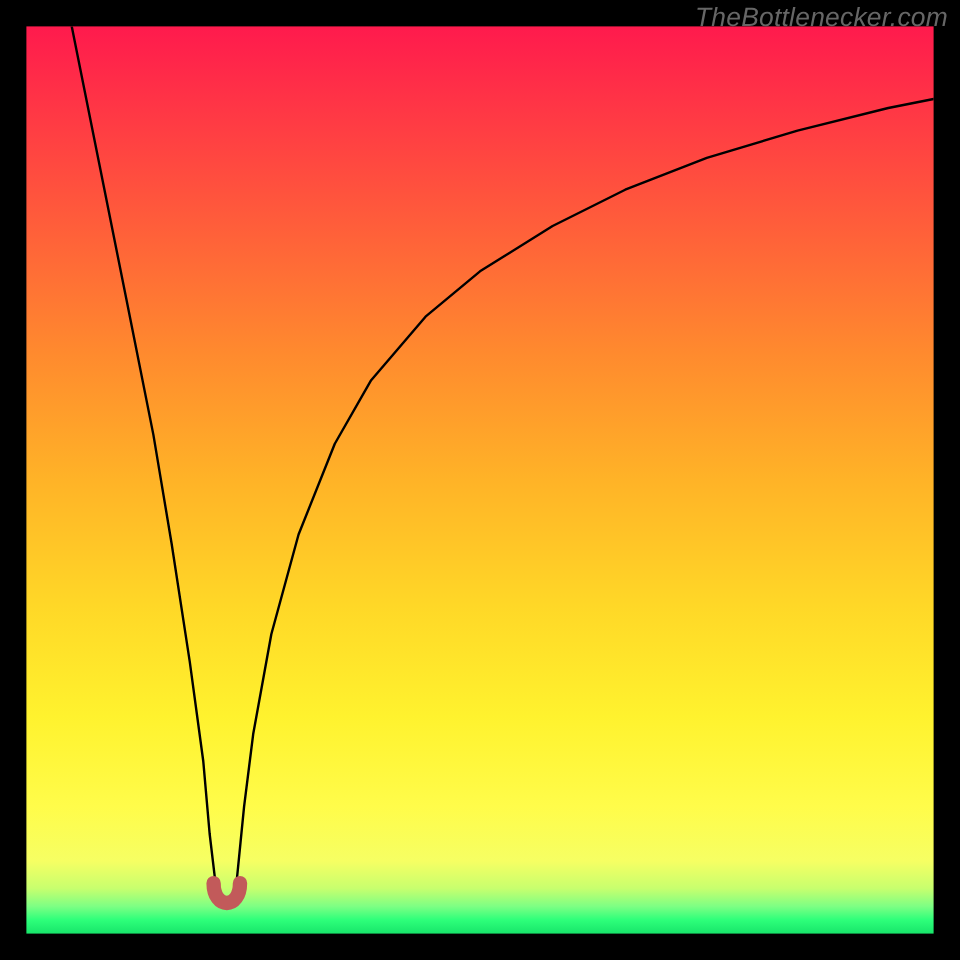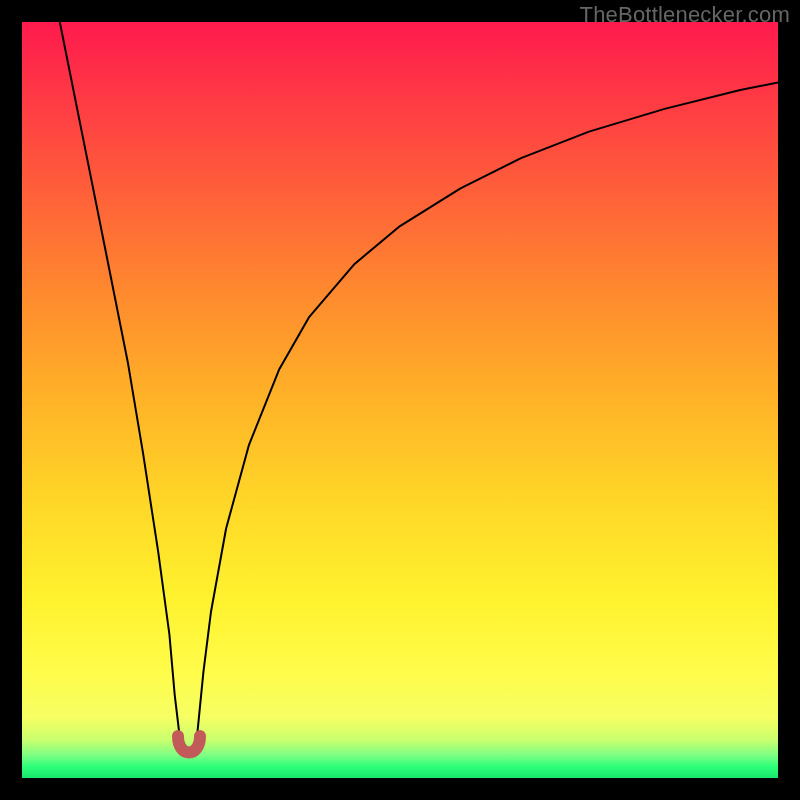--- a/index.html
+++ b/index.html
@@ -51,20 +51,21 @@
     height: 756px;
   }
   .watermark {
     position: absolute;
     top: 2px;
     right: 10px;
     color: #666666;
     font-size: 22px;
     font-weight: 400;
     letter-spacing: 0.2px;
+    font-style: italic;
   }
 </style>
 </head>
 <body>
 
 <div class="frame">
 
   <div class="plot-area"></div>
 
   <svg class="svg-layer" viewBox="0 0 756 756" preserveAspectRatio="none">

